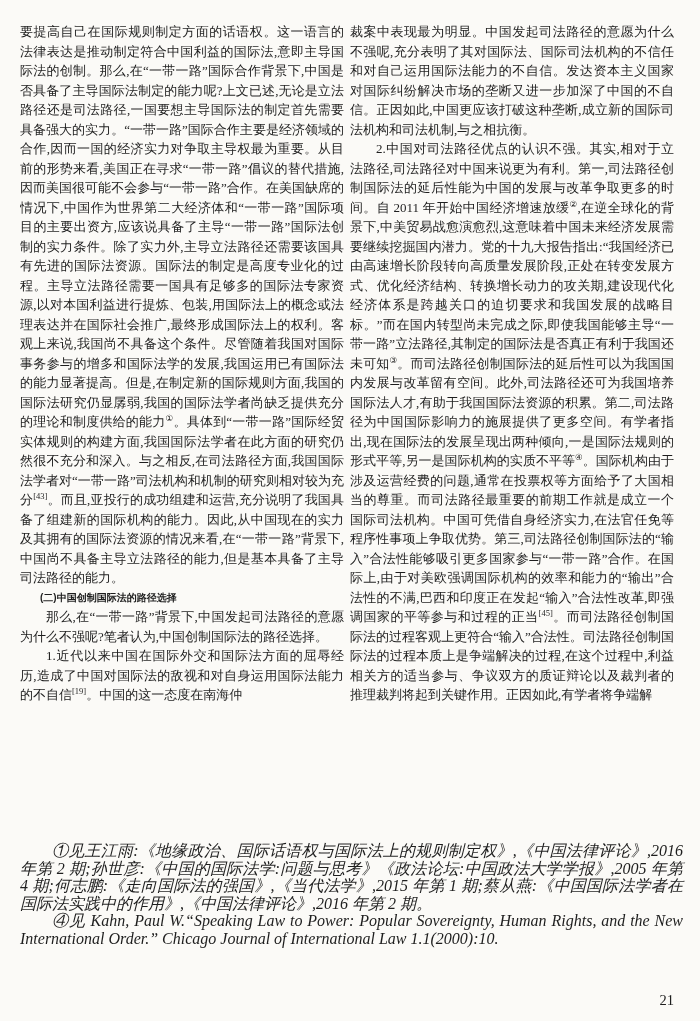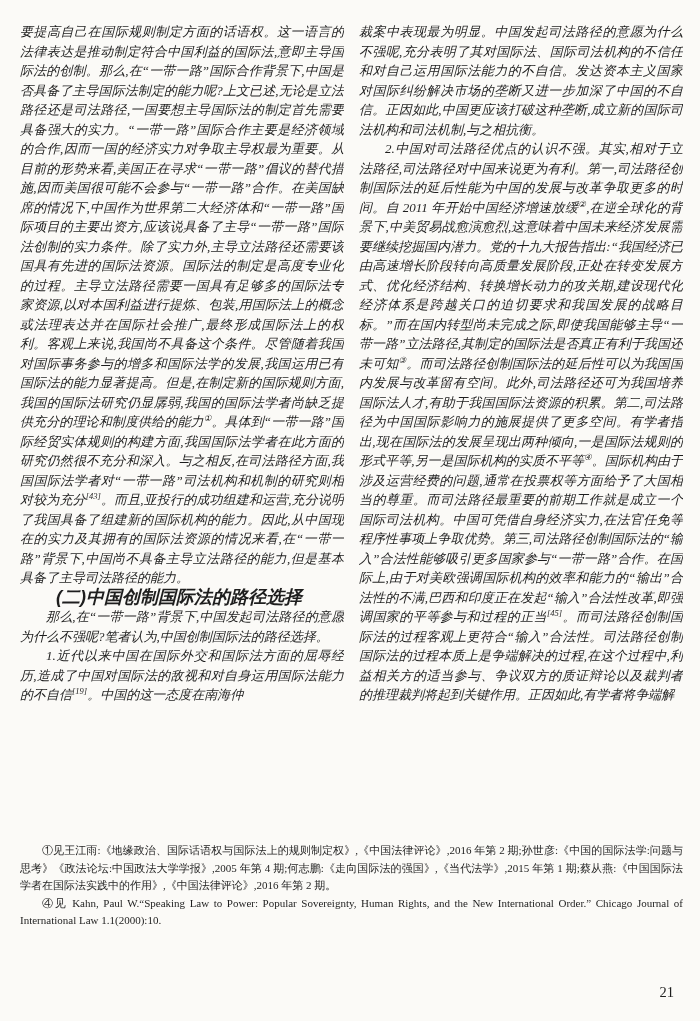--- a/index.html
+++ b/index.html
@@ -11,62 +11,62 @@
   }
   .page {
     position: relative;
     width: 700px; height: 1021px;
     box-sizing: border-box;
     padding: 22px 17px 0 20px;
     overflow: hidden;
   }
   .columns {
     display: flex;
-    gap: 15px;
+    gap: 6px;
     height: 812px;
     overflow: hidden;
-    font-style: italic;
   }
   .col {
     width: 324px;
     height: 100%;
     overflow: hidden;
     font-size: 13px;
     line-height: 19.5px;
     text-align: justify;
     text-justify: inter-ideograph;
   }
   .para { margin: 0; }
   .para.indent { text-indent: 2em; }
   .sec-heading {
     margin: 0;
-    font-size: 18px;
+    font-size: 10px;
     line-height: 19.5px;
     font-weight: bold;
     font-family: "Liberation Sans", "DejaVu Sans", sans-serif;
     text-indent: 2em;
   }
   sup.sup {
     font-size: 8.5px;
     line-height: 0;
     vertical-align: super;
   }
   .footnotes {
     margin-top: 8px;
-    font-size: 11px;
+    font-size: 16px;
     line-height: 17.6px;
     text-align: justify;
     text-justify: inter-ideograph;
     overflow-wrap: break-word;
+    font-style: italic;
   }
   .footnote { margin: 0; text-indent: 2em; }
   .page-number {
     position: absolute;
     right: 26px;
-    bottom: 20px;
+    bottom: 12px;
     font-size: 14.5px;
     color: #1e1e1e;
   }
 </style>
 </head>
 <body>
 
 <div class="page">
   <div class="columns">
     <div class="col" id="col-left">

